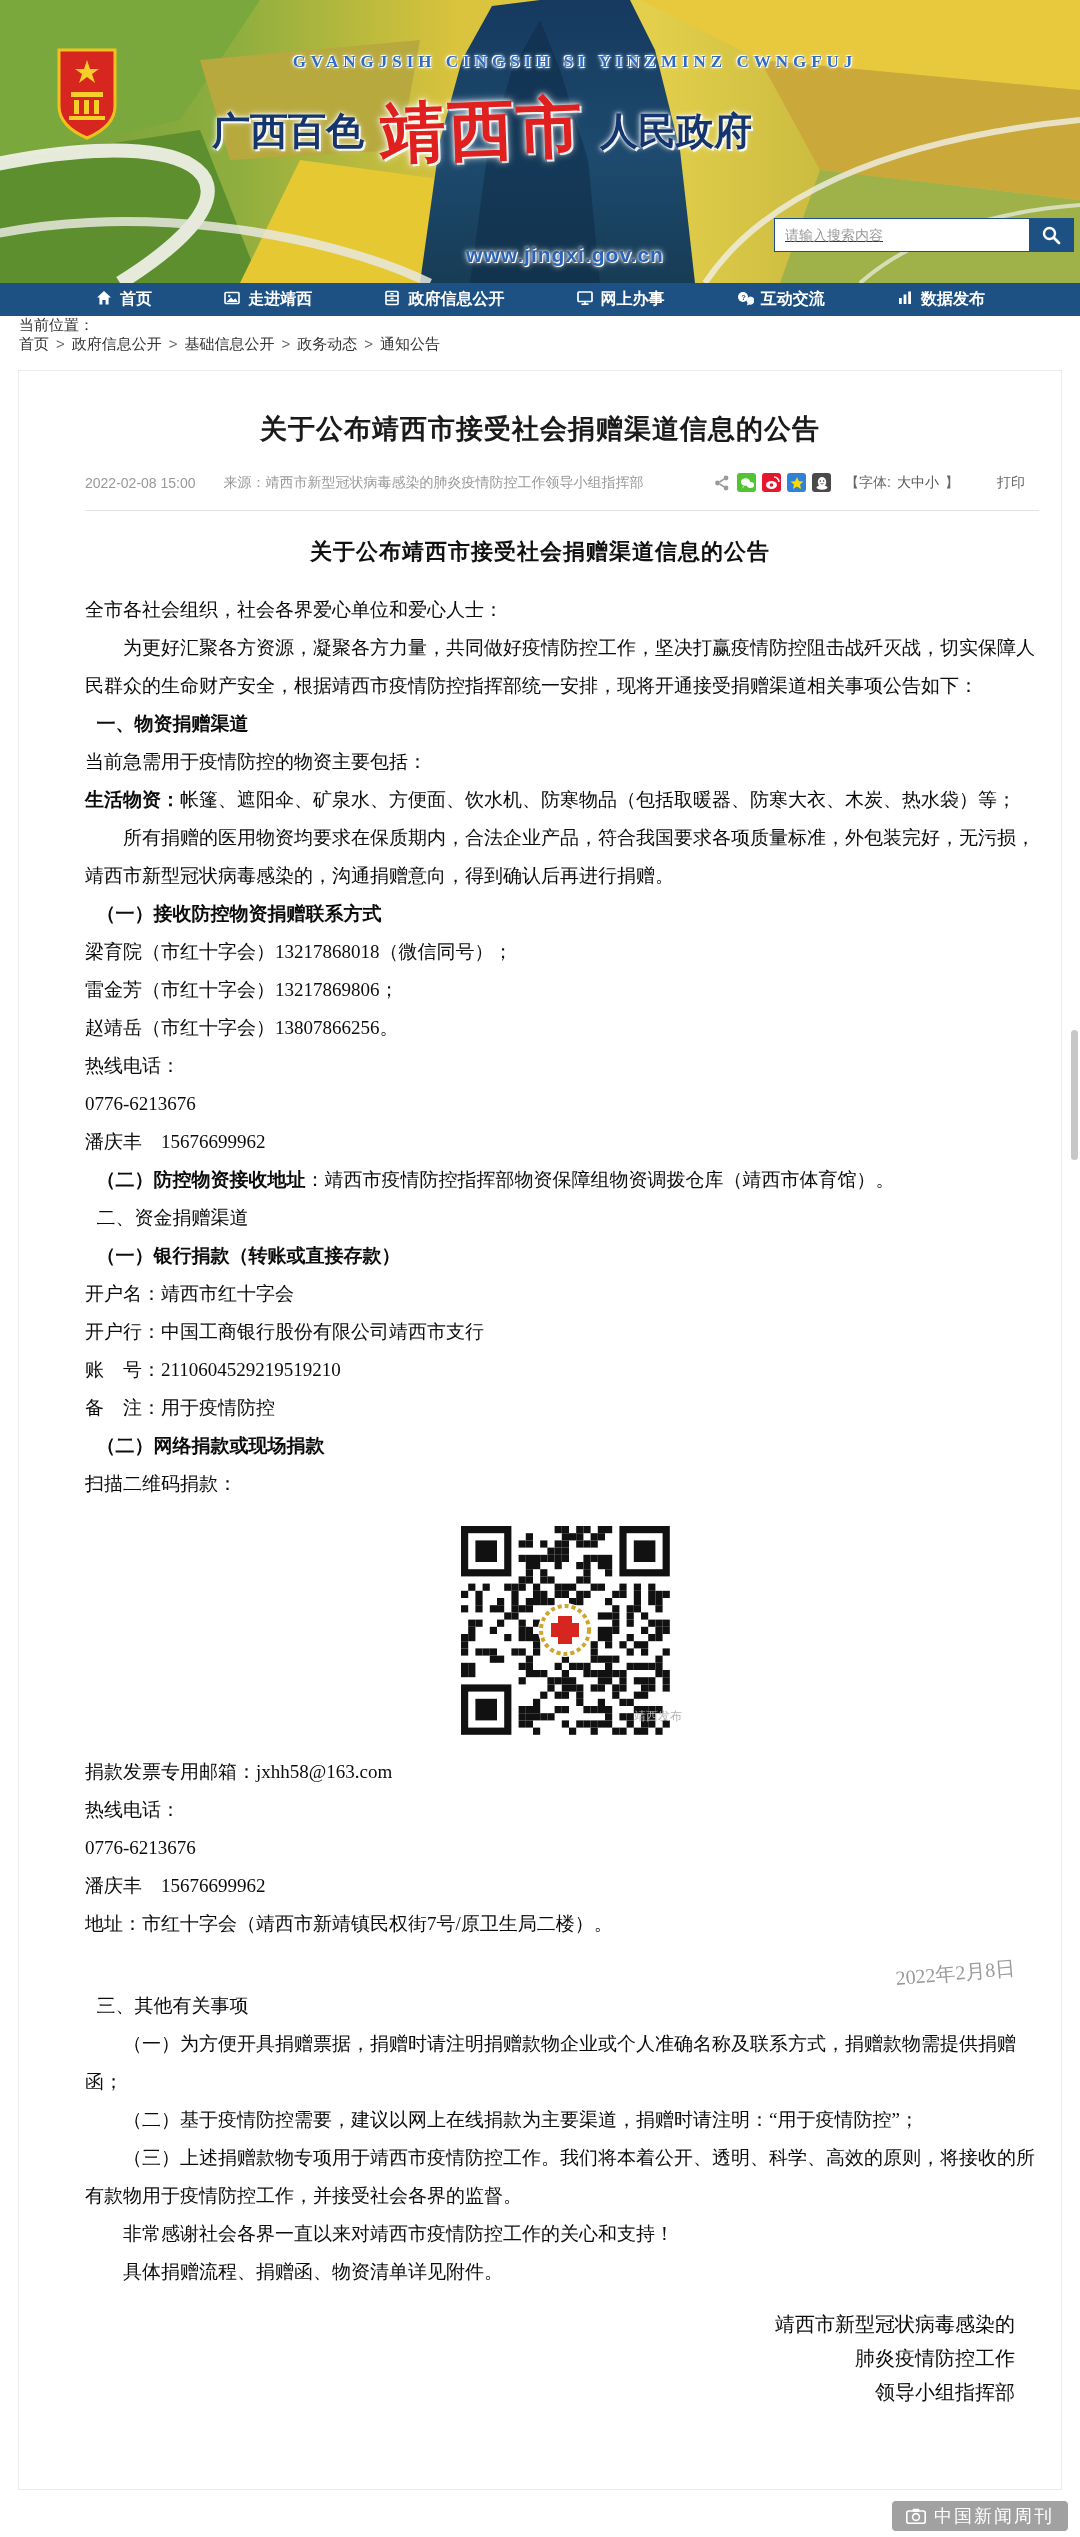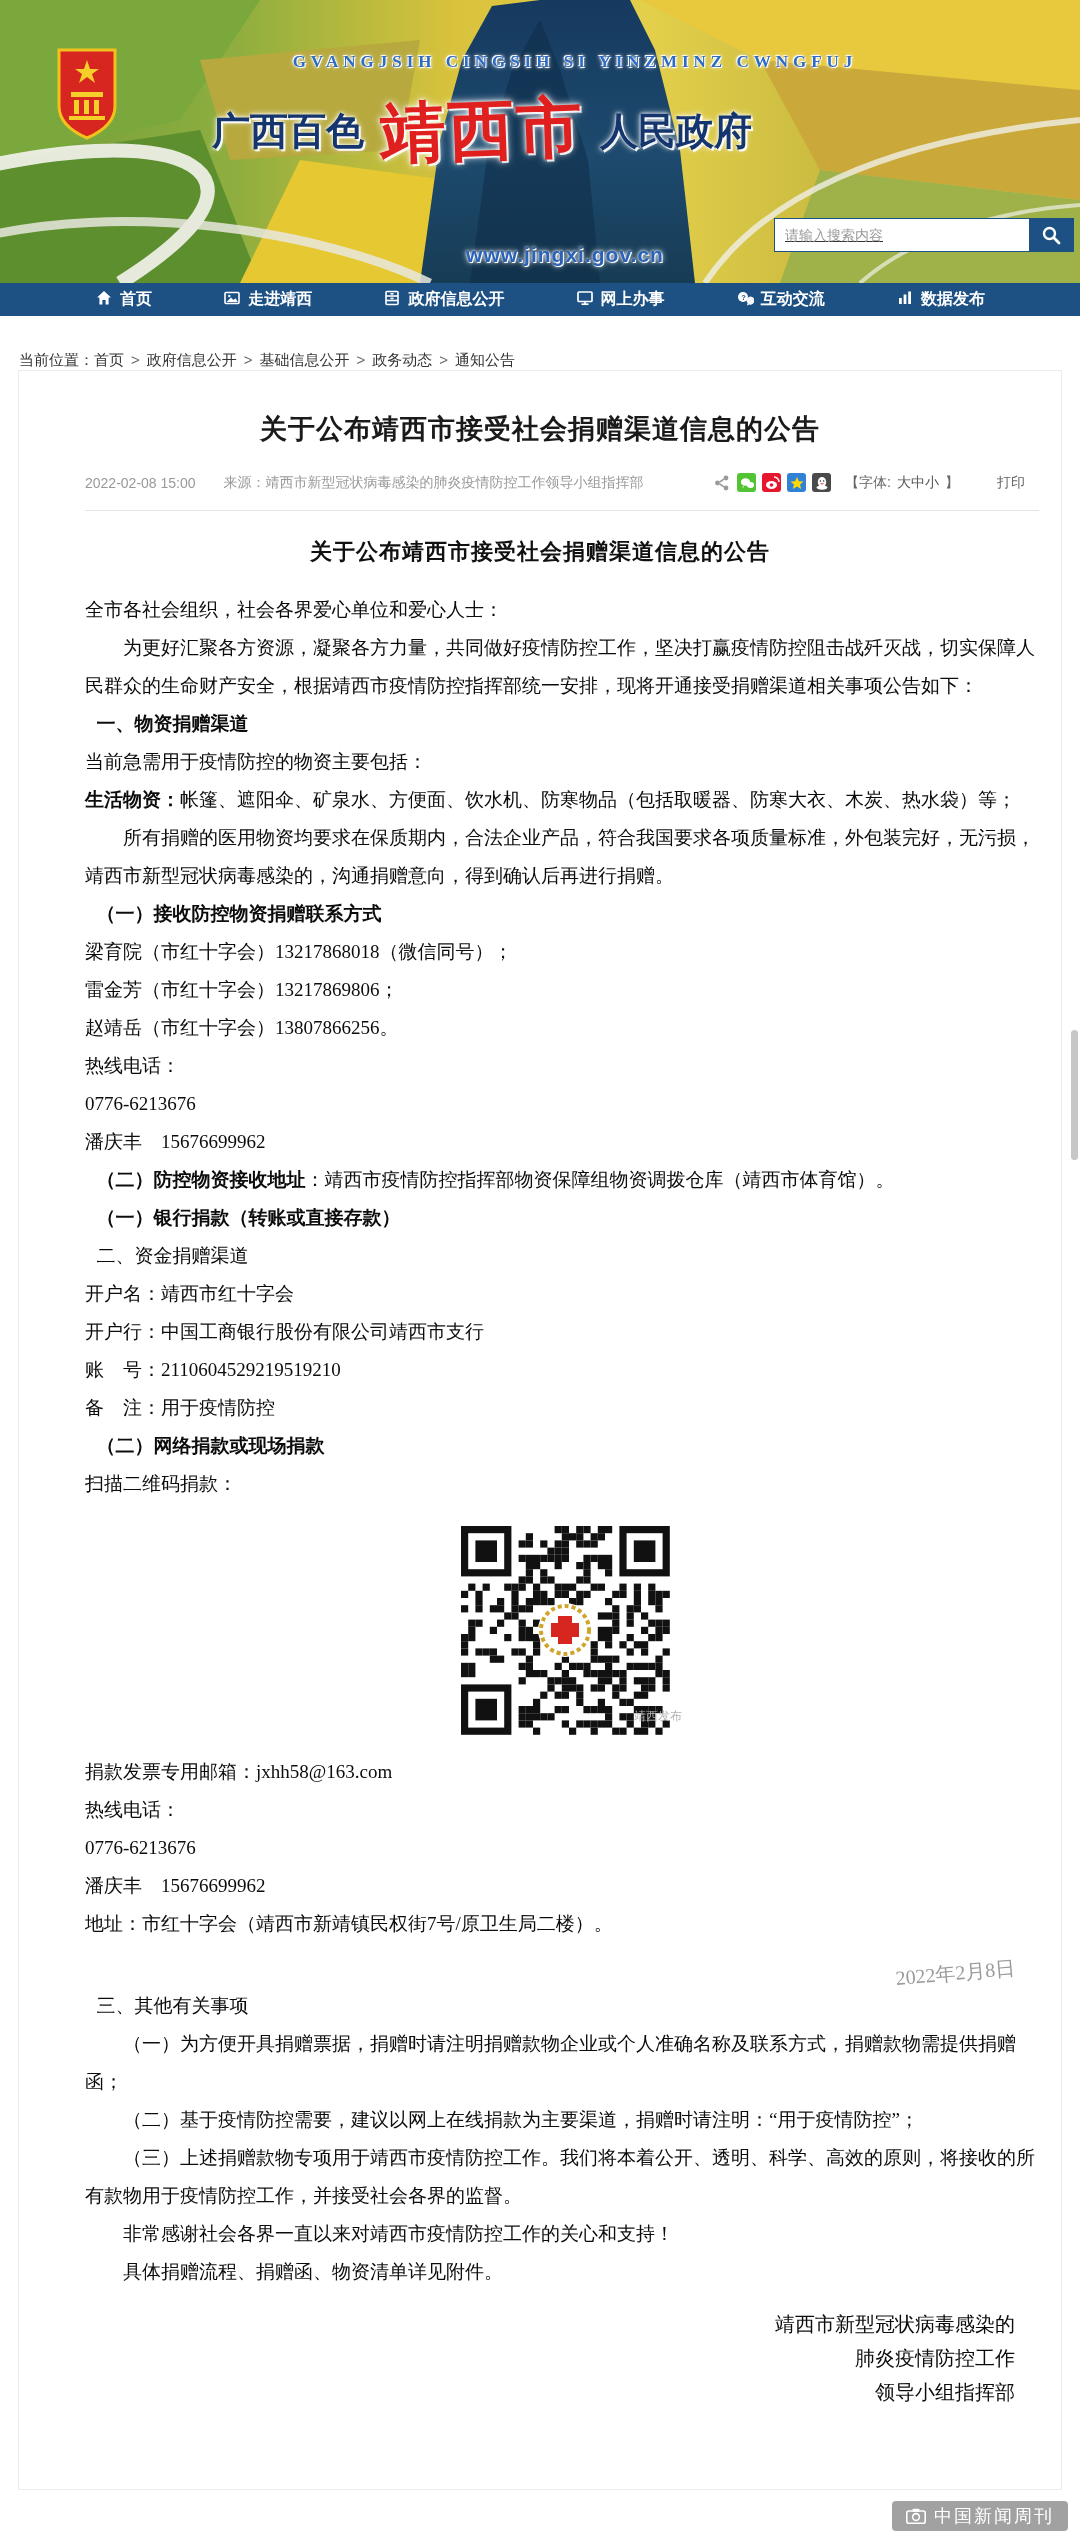--- a/index.html
+++ b/index.html
@@ -35,21 +35,21 @@
   .emblem { position:absolute; left:55px; top:48px; }
   
   .search { position:absolute; right:6px; top:218px; width:300px; height:34px; display:flex; border:1px solid #1d5184; background:#fff; }
   .search input { flex:1; border:0; outline:none; padding:0 10px; font-size:14px; color:#333; background:#fff;text-decoration:underline; }
   .search input::placeholder { color:#9a9a9a; }
   .search .btn { width:44px; height:100%; background:#1d5184; border:0; display:flex; align-items:center; justify-content:center; cursor:pointer; }
   
   .nav { width:1080px; height:33px; background:#1d5184; display:flex; align-items:center; justify-content:space-between; padding:0 95px; }
   .nav-item { display:flex; align-items:center; gap:7px; color:#fff; font-size:16px; font-weight:bold; cursor:pointer; white-space:nowrap; }
   
-  .crumb { height:54px; display:flex; align-items:flex-end; padding-left:19px; font-size:15px; color:#333; background:#fff; }
+  .crumb { height:54px; display:flex; align-items:flex-start; padding-left:19px; font-size:15px; color:#333; background:#fff;flex-direction:column; }
   .crumb .sep { margin:0 7px; color:#666; }
   .crumb .c-item { color:#333; cursor:pointer; }
   
   .card { margin:0 18px; border:1px solid #ececec; background:#fff; padding:34px 0 30px; min-height:2120px; position:relative; }
   .page-title { text-align:center; font-size:27px; font-weight:bold; color:#1a1a1a; margin:6px 70px 26px; letter-spacing:1px; }
   .meta { display:flex; align-items:center; margin:0 22px 0 66px; padding-bottom:18px; border-bottom:1px solid #e3e3e3; font-size:14px; color:#999; }
   .meta .src { margin-left:28px; }
   .meta .spacer { flex:1; }
   .share { display:flex; align-items:center; gap:6px; margin-right:14px; }
   .share .sic { width:19px; height:19px; border-radius:3px; display:flex; align-items:center; justify-content:center; cursor:pointer; }
@@ -263,22 +263,22 @@
       <p class="blk k-t"><b>生活物资：</b><span>帐篷、遮阳伞、矿泉水、方便面、饮水机、防寒物品（包括取暖器、防寒大衣、木炭、热水袋）等；</span></p>
       <p class="blk k-p"><span>所有捐赠的医用物资均要求在保质期内，合法企业产品，符合我国要求各项质量标准，外包装完好，无污损，靖西市新型冠状病毒感染的，沟通捐赠意向，得到确认后再进行捐赠。</span></p>
       <p class="blk k-b"><span>（一）接收防控物资捐赠联系方式</span></p>
       <p class="blk k-t"><span>梁育院（市红十字会）13217868018（微信同号）；</span></p>
       <p class="blk k-t"><span>雷金芳（市红十字会）13217869806；</span></p>
       <p class="blk k-t"><span>赵靖岳（市红十字会）13807866256。</span></p>
       <p class="blk k-t"><span>热线电话：</span></p>
       <p class="blk k-t"><span>0776-6213676</span></p>
       <p class="blk k-t"><span>潘庆丰　15676699962</span></p>
       <p class="blk k-bx"><b>（二）防控物资接收地址</b><span>：靖西市疫情防控指挥部物资保障组物资调拨仓库（靖西市体育馆）。</span></p>
+      <p class="blk k-h"><span>二、资金捐赠渠道</span></p>
       <p class="blk k-b"><span>（一）银行捐款（转账或直接存款）</span></p>
-      <p class="blk k-h"><span>二、资金捐赠渠道</span></p>
       <p class="blk k-t"><span>开户名：靖西市红十字会</span></p>
       <p class="blk k-t"><span>开户行：中国工商银行股份有限公司靖西市支行</span></p>
       <p class="blk k-t"><span>账　号：2110604529219519210</span></p>
       <p class="blk k-t"><span>备　注：用于疫情防控</span></p>
       <p class="blk k-b"><span>（二）网络捐款或现场捐款</span></p>
       <p class="blk k-t"><span>扫描二维码捐款：</span></p>
       <div class="qr-wrap"><svg width="226" height="226" viewBox="0 0 226 226">
           <rect width="226" height="226" fill="#fff"></rect>
           <rect x="9" y="73.8" width="7.2" height="7.2" fill="#111"></rect>
           <rect x="9" y="88.2" width="7.2" height="7.2" fill="#111"></rect>

